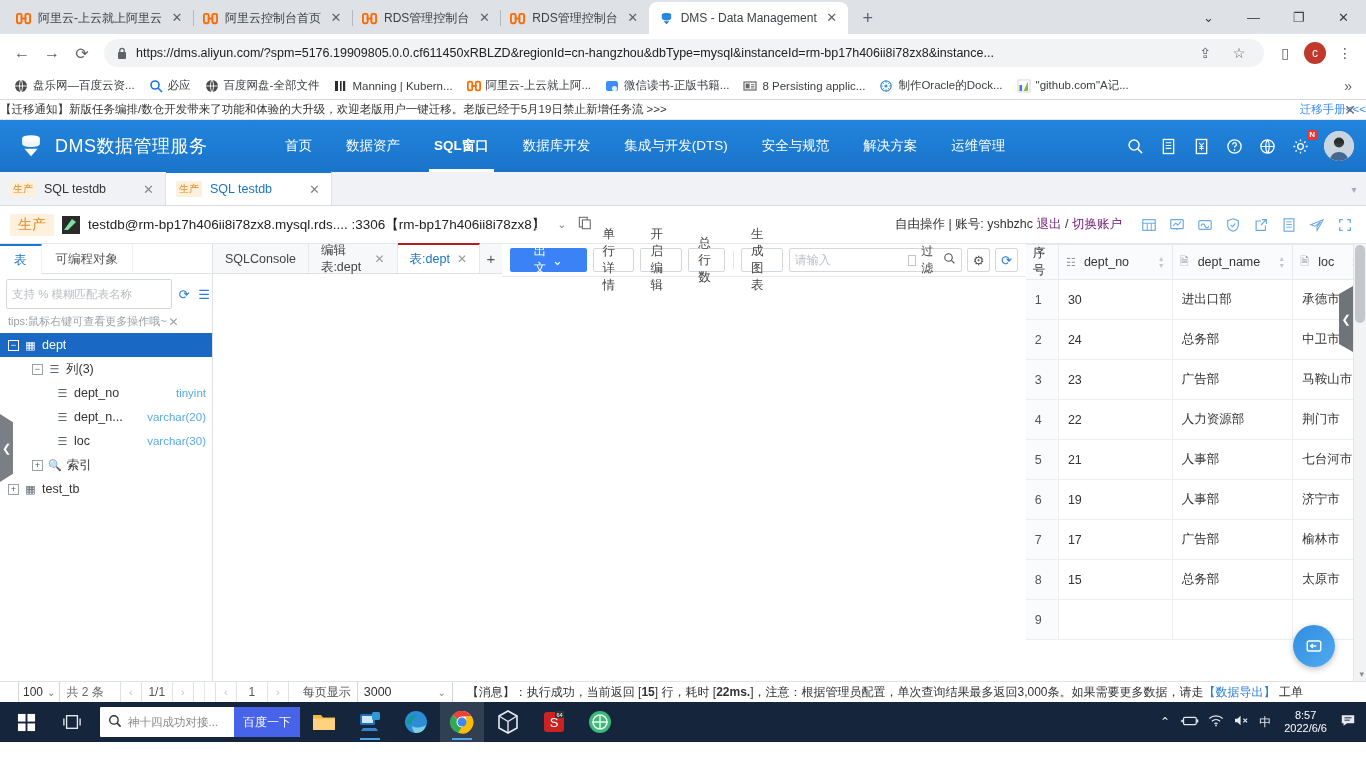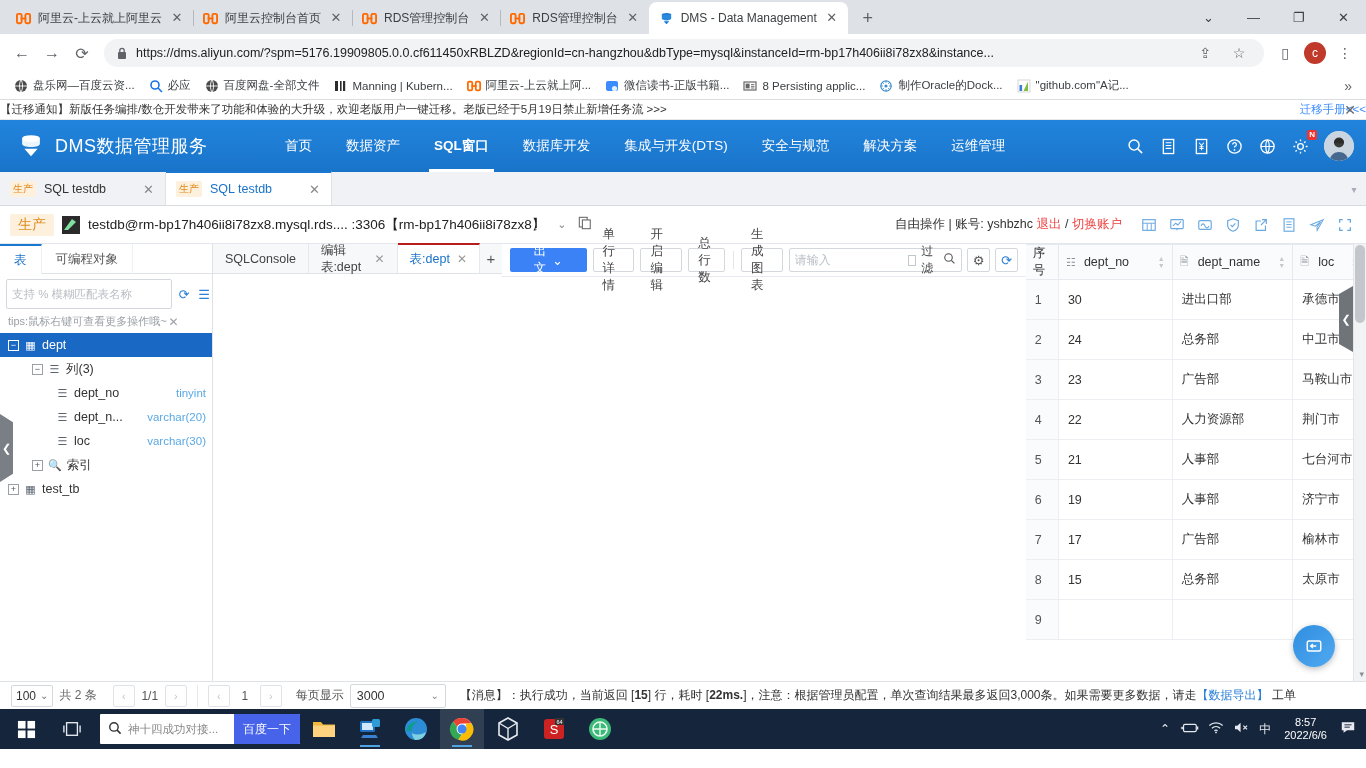--- a/index.html
+++ b/index.html
@@ -180,21 +180,21 @@
   .env-badge {
     background: #fdf0dc; color: #e08b20; font-size: 14px;
     padding: 2px 8px; border-radius: 2px; font-weight: 500; flex: 0 0 auto;
   }
   .dbicon { width: 18px; height: 18px; flex: 0 0 18px; display: block; }
   .conn-text { font-size: 13.5px; color: #222; white-space: nowrap; }
   .conn-caret { color: #888; font-size: 11px; padding: 0 4px; }
   .copy-ico { color: #666; font-size: 13px; }
   .conn-right { margin-left: auto; display: flex; align-items: center; gap: 2px; }
   .acct-text { font-size: 12.5px; color: #333; white-space: nowrap; margin-right: 12px; }
-  .acct-text .lk { color: #ef4444; }
+  .acct-text .lk { color: #701a75; }
   .tool-ico {
     width: 26px; height: 26px; display: flex; align-items: center;
     justify-content: center; color: #6aa9e0; font-size: 14px; flex:0 0 26px;
   }
 
   
   .workspace { display: flex; height: 437px; position: relative; }
 
   
   .lpanel { width: 213px; border-right: 1px solid #dfe3e8; display: flex; flex-direction: column; background: #fff; }
@@ -320,22 +320,22 @@
   }
   .fab {
     position: absolute; right: 31px; bottom: 14px; width: 42px; height: 42px;
     border-radius: 50%; background: linear-gradient(135deg,#2f8ee0,#51a9f0);
     box-shadow: 0 2px 6px rgba(0,0,0,.25);
     display: flex; align-items: center; justify-content: center; color: #fff; font-size: 16px;
   }
 
   
   .statusbar {
-    height: 28px; border-top: 1px solid #dfe3e8; background: #fff;
-    display: flex; align-items: center; padding: 0 11px; gap: 6px; overflow: hidden;
+    height: 21px; border-top: 1px solid #dfe3e8; background: #fff;
+    display: flex; align-items: center; padding: 0 18px; gap: 6px; overflow: hidden;
   }
   .sel-wrap {
     display: flex; align-items: center; border: 1px solid #d4d8dd; height: 22px;
     padding: 0 4px; gap: 4px; font-size: 12px; color: #333; border-radius: 2px;
   }
   .sel-wrap .cv { color: #777; font-size: 10px; }
   .cnt-text { font-size: 12px; color: #666; white-space: nowrap; }
   .pager { display: flex; align-items: center; gap: 4px; margin-left: 10px; }
   .pbtn {
     width: 22px; height: 22px; border: 1px solid #dfe3e8; color: #c2c7cd;

